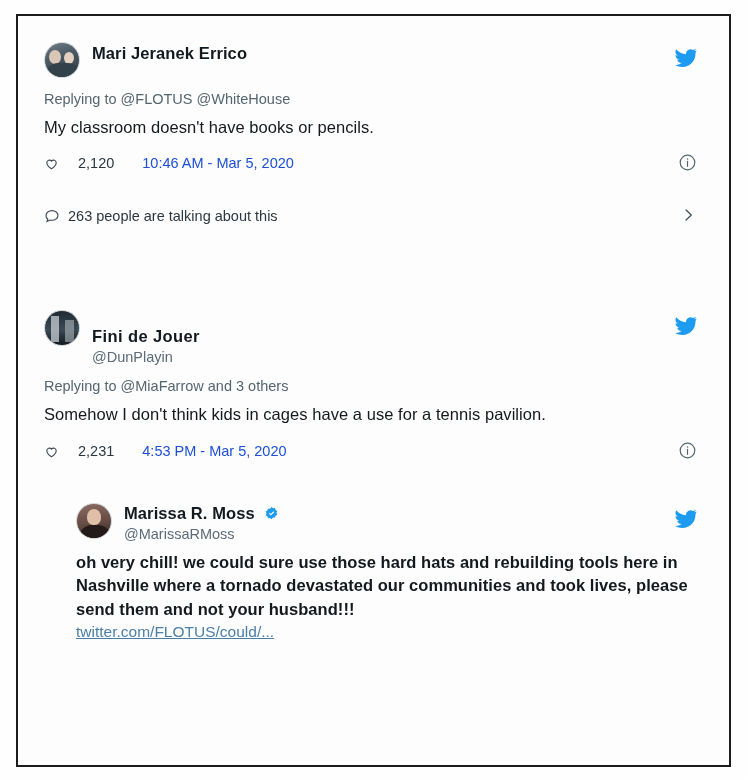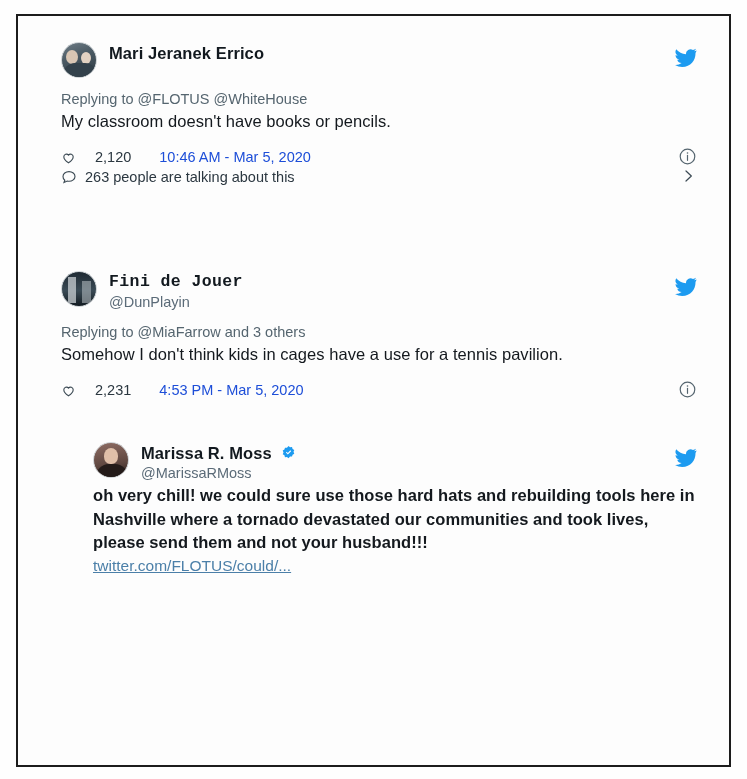--- a/index.html
+++ b/index.html
@@ -26,21 +26,21 @@
     top: 14px;
     right: 16px;
     bottom: 12px;
     border: 2px solid #1c1c1c;
     background: #fdfdfd;
     box-sizing: border-box;
     overflow: hidden;
   }
   .tweets {
     position: relative;
-    padding: 26px 30px 0 43px;
+    padding: 26px 30px 0 26px;
   }
   .tweet {
     position: relative;
   }
   .tweet-head {
     display: flex;
     align-items: flex-start;
   }
   .avatar {
     width: 36px;
@@ -130,22 +130,23 @@
   }
   .display-name {
     font-size: 16.5px;
     font-weight: bold;
     color: #12191f;
     letter-spacing: .1px;
     display: inline-block;
     vertical-align: middle;
   }
   .display-name.handwrite {
-    font-family: Liberation Mono, monospace;
+    font-family: Liberation Sans, sans-serif;
     letter-spacing: .4px;
+    margin-top: 16px;
   }
   .verified {
     display: inline-block;
     vertical-align: middle;
     margin-left: 5px;
     width: 15px;
     height: 15px;
   }
   .handle {
     font-size: 14.5px;
@@ -160,21 +161,21 @@
     height: 24px;
   }
   .replying {
     font-size: 14.5px;
     color: #55656f;
     margin-top: 13px;
   }
   .tweet-text {
     font-size: 16.5px;
     color: #14191e;
-    margin-top: 3px;
+    margin-top: 9px;
     line-height: 1.42;
     letter-spacing: .05px;
   }
   .tweet-text.indent {
     margin-left: 0;
     font-weight: bold;
   }
   .meta-row {
     display: flex;
     align-items: flex-end;
@@ -200,21 +201,21 @@
   .info-icon {
     position: absolute;
     right: 2px;
     top: -2px;
     width: 19px;
     height: 19px;
   }
   .talking-row {
     display: flex;
     align-items: center;
-    margin-top: 4px;
+    margin-top: 37px;
     font-size: 14.5px;
     color: #2b3740;
     position: relative;
   }
   .bubble {
     width: 16px;
     height: 16px;
     margin-right: 8px;
     flex: 0 0 16px;
   }

